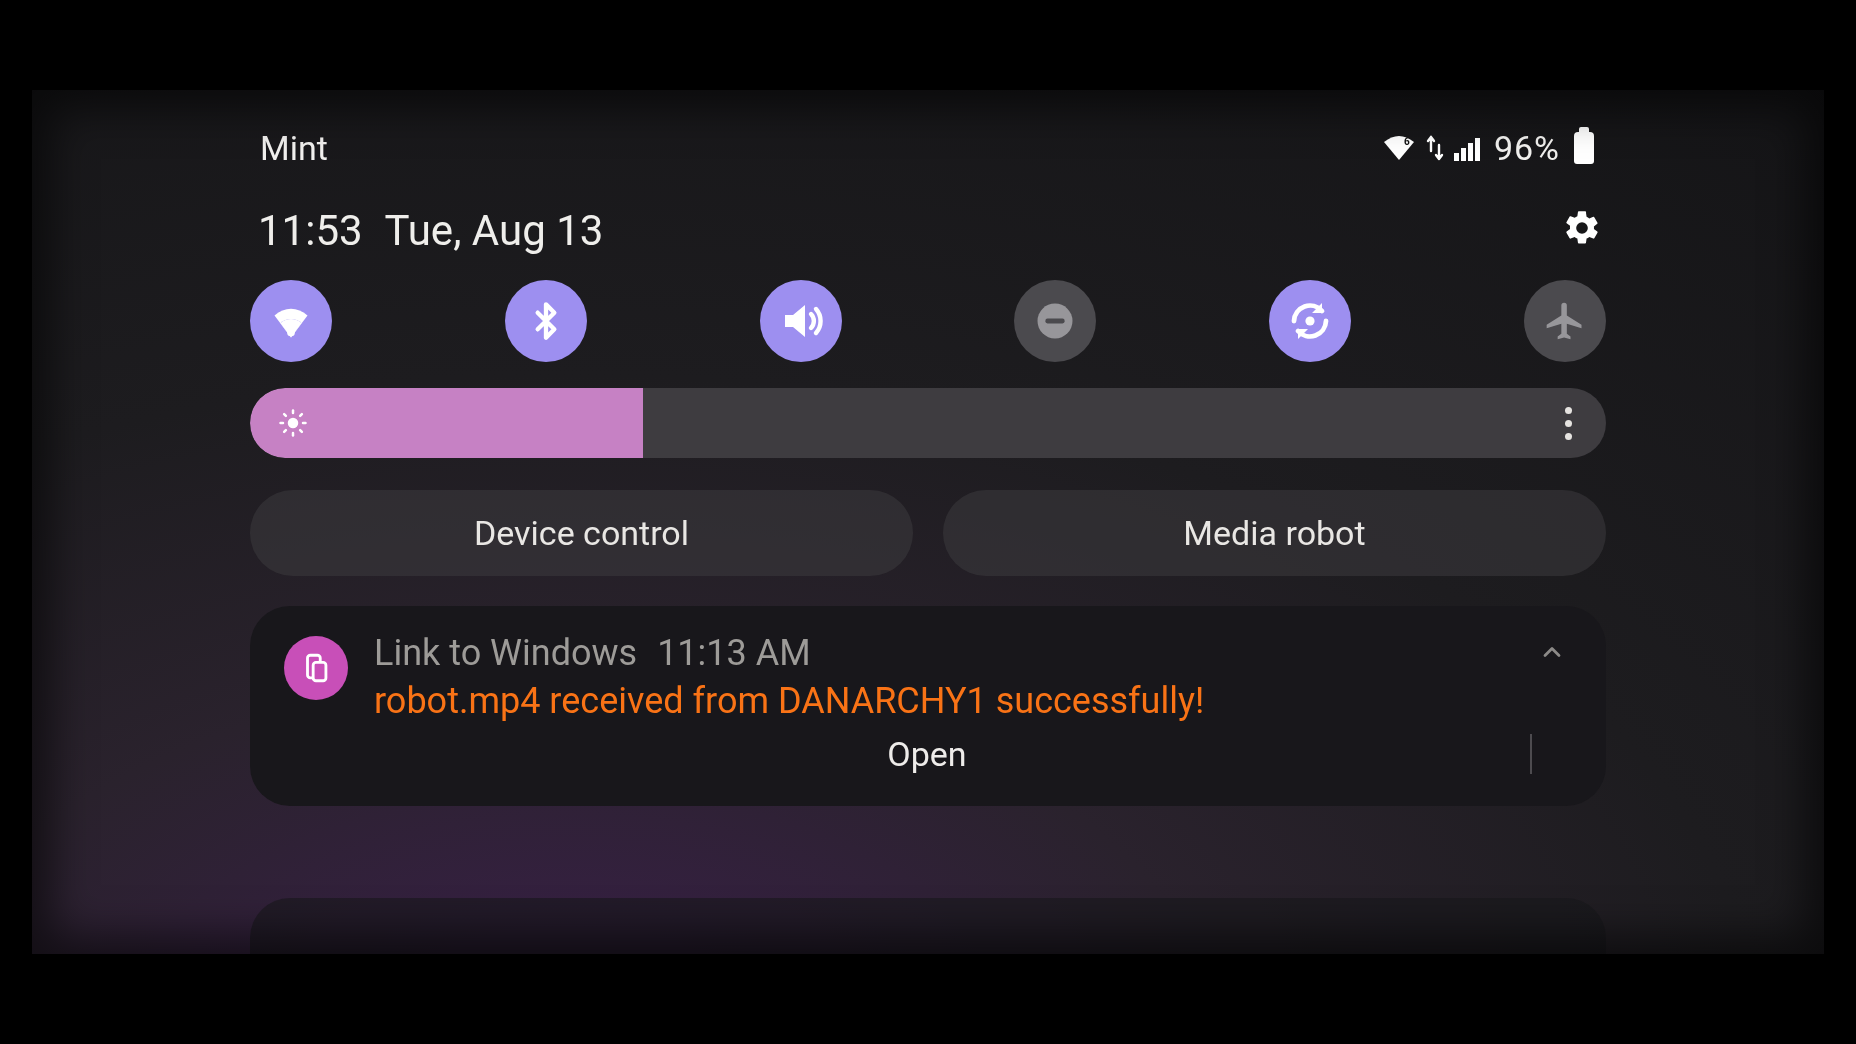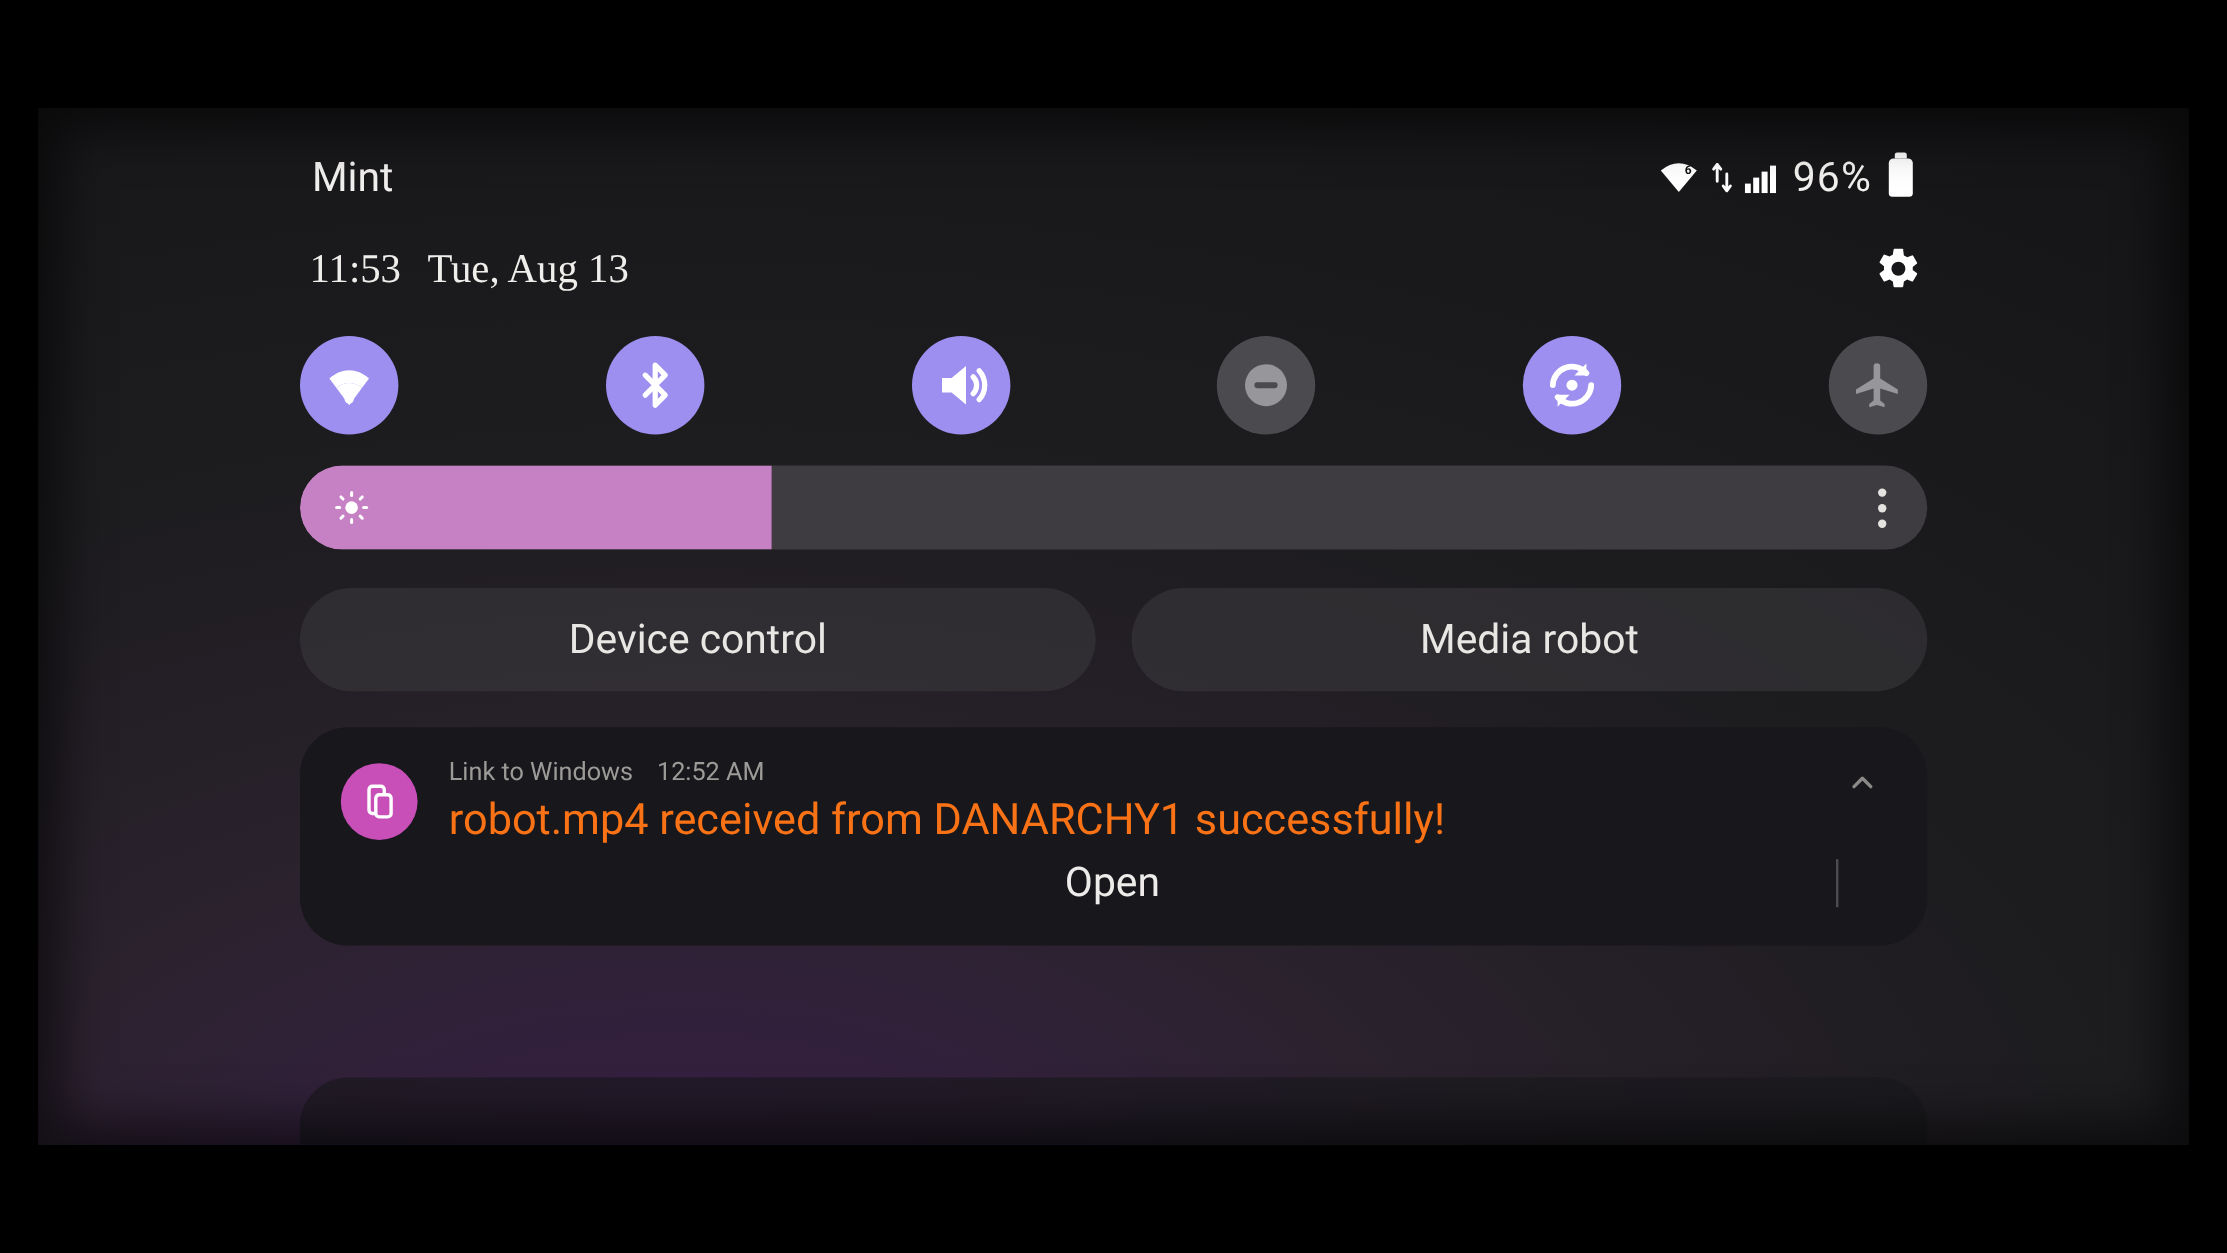--- a/index.html
+++ b/index.html
@@ -57,24 +57,23 @@
     background: #fff; border-radius: 2px 2px 0 0;
   }
 
   
   .date-row {
     position: absolute;
     top: 116px;
     left: 0; right: 0;
     padding: 0 220px 0 226px;
     display: flex;
-    align-items: flex-start;
-    font-size: 34px;
+    align-items: flex-end;
+    font-size: 42px;
     color: #efeeeb;
-    font-family: Liberation Serif, serif;
   }
   .date-row .time { margin-right: 22px; }
   .date-row .spacer { flex: 1; }
   .gear-button { width: 44px; height: 44px; display: flex; align-items: center; justify-content: center; cursor: pointer; }
 
   
   .toggles-row {
     position: absolute;
     top: 190px;
     left: 218px;
@@ -154,21 +153,21 @@
   }
   .notif-header { display: flex; align-items: flex-start; gap: 26px; }
   .notif-icon {
     width: 64px; height: 64px; border-radius: 50%;
     background: #c84fb8;
     display: flex; align-items: center; justify-content: center;
     flex-shrink: 0;
     margin-top: 4px;
   }
   .notif-body { flex: 1; }
-  .notif-app-line { display: flex; align-items: flex-start; gap: 20px; font-size: 21px; color: #9d9b98; margin-bottom: 6px; }
+  .notif-app-line { display: flex; align-items: flex-start; gap: 20px; font-size: 36px; color: #9d9b98; margin-bottom: 6px; }
   .notif-title { font-size: 36px; color: #f97316; margin-bottom: 4px; }
   .notif-sub   { font-size: 32px; color: #bdbbb8; }
   .notif-caret { color: #8c8a88; cursor: pointer; padding: 6px; }
   .notif-actions {
     display: flex; align-items: center;
     padding: 0 40px 6px 40px;
   }
   .notif-action {
     flex: 1; text-align: center;
     font-size: 34px; color: #eeecea;
@@ -325,21 +324,21 @@
     <div class="notif-header">
       <div class="notif-icon">
         <svg width="34" height="34" viewBox="0 0 24 24">
             <rect x="6" y="3" width="9" height="16" rx="2" fill="none" stroke="#fff" stroke-width="2"></rect>
             <rect x="10" y="8" width="9" height="13" rx="2" fill="#c84fb8" stroke="#fff" stroke-width="2"></rect>
           </svg>
       </div>
       <div class="notif-body">
         <div class="notif-app-line">
           <span>Link to Windows</span>
-          <span>12:52 AM</span>
+          <span>11:13 AM</span>
         </div>
         <div class="notif-title">robot.mp4 received from DANARCHY1 successfully!</div>
       </div>
       <div class="notif-caret">
         <span>
           <svg width="28" height="28" viewBox="0 0 24 24">
               <path d="M6 15l6-6 6 6" fill="none" stroke="#8c8a88" stroke-width="2.4" stroke-linecap="round" stroke-linejoin="round"></path>
             </svg>
         </span>
       </div>

